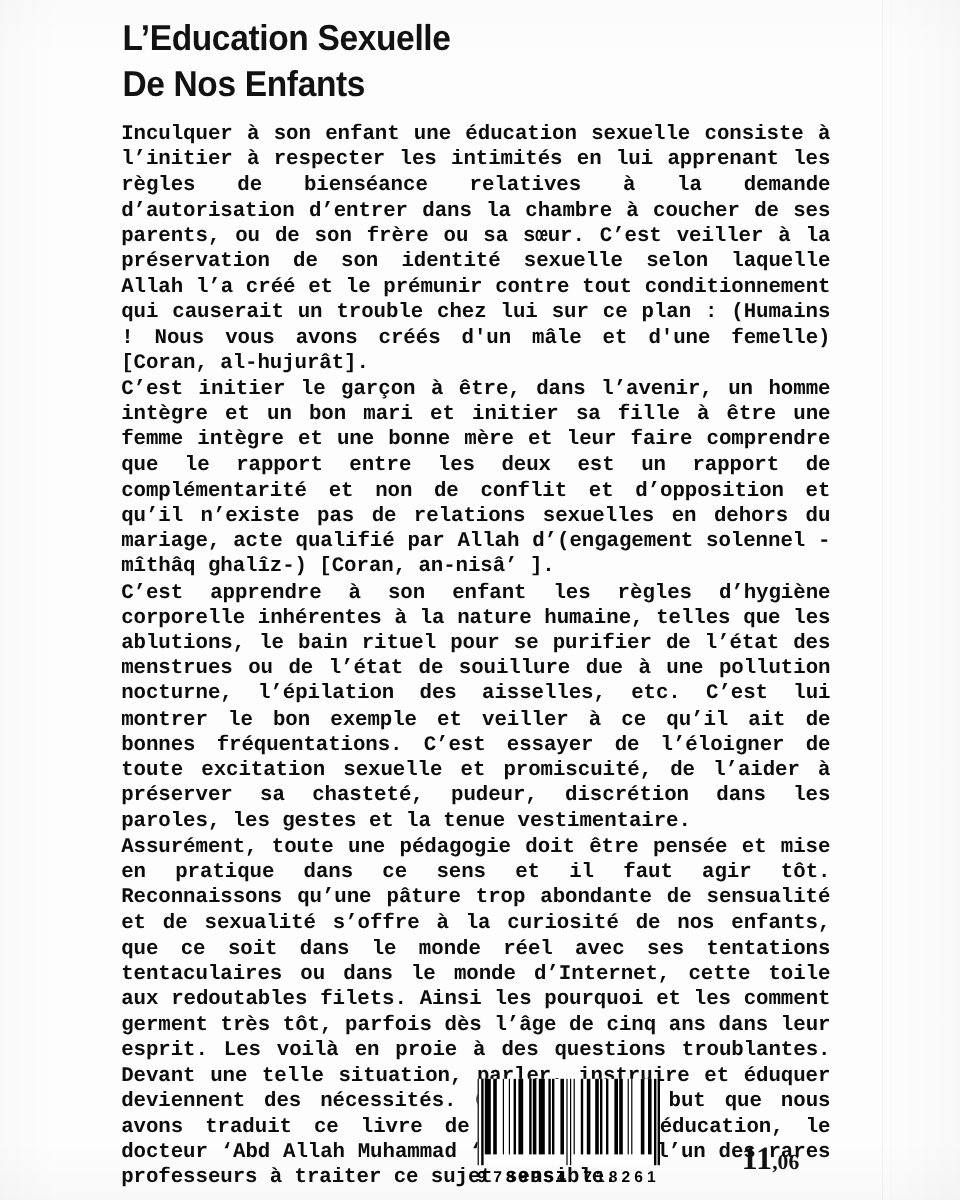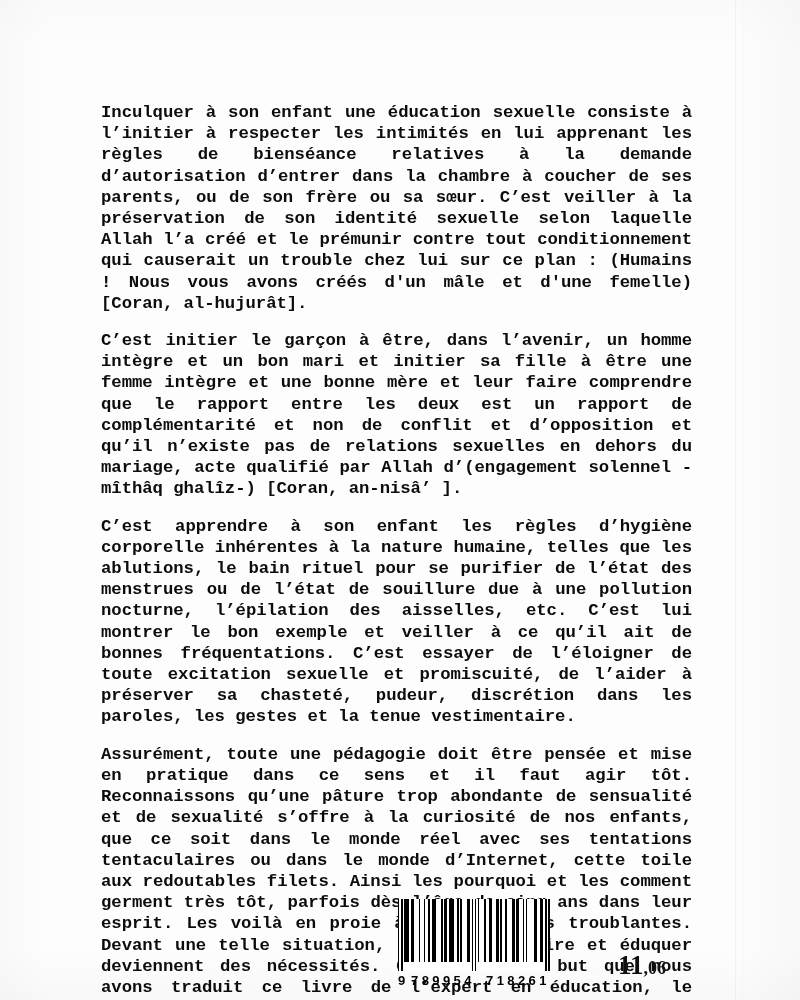--- a/index.html
+++ b/index.html
@@ -79,21 +79,21 @@
     font-size: 17.3px;
     line-height: 21.2px;
     color: #0c0c0c;
     text-align: justify;
     text-justify: inter-word;
     margin: 0 0 0 0;
     hyphens: none;
     letter-spacing: -0.05px;
   }
   .para + .para {
-    margin-top: 16px;
+    margin-top: 0px;
   }
 
   
   .footer {
     position: absolute;
     left: 102px;
     top: 893px;
     width: 330px;
   }
   .footer-line {
@@ -177,20 +177,24 @@
   }
 </style>
 </head>
 <body>
 
 <div id="cover">
 
   <div class="scan-line"></div>
   <div class="scan-line-2"></div>
 
+  <div class="title-block">
+    <div class="title-line">L’Education Sexuelle</div>
+    <div class="title-line">De Nos Enfants</div>
+  </div>
 
   <div class="body-block">
     <p class="para">Inculquer à son enfant une éducation sexuelle consiste à l’initier à respecter les intimités en lui apprenant les règles de bienséance relatives à la demande d’autorisation d’entrer dans la chambre à coucher de ses parents, ou de son frère ou sa sœur. C’est veiller à la préservation de son identité sexuelle selon laquelle Allah l’a créé et le prémunir contre tout conditionnement qui causerait un trouble chez lui sur ce plan : (Humains ! Nous vous avons créés d'un mâle et d'une femelle) [Coran, al-hujurât].</p>
     <p class="para">C’est initier le garçon à être, dans l’avenir, un homme intègre et un bon mari et initier sa fille à être une femme intègre et une bonne mère et leur faire comprendre que le rapport entre les deux est un rapport de complémentarité et non de conflit et d’opposition et qu’il n’existe pas de relations sexuelles en dehors du mariage, acte qualifié par Allah d’(engagement solennel -mîthâq ghalîz-) [Coran, an-nisâ’ ].</p>
     <p class="para">C’est apprendre à son enfant les règles d’hygiène corporelle inhérentes à la nature humaine, telles que les ablutions, le bain rituel pour se purifier de l’état des menstrues ou de l’état de souillure due à une pollution nocturne, l’épilation des aisselles, etc. C’est lui montrer le bon exemple et veiller à ce qu’il ait de bonnes fréquentations. C’est essayer de l’éloigner de toute excitation sexuelle et promiscuité, de l’aider à préserver sa chasteté, pudeur, discrétion dans les paroles, les gestes et la tenue vestimentaire.</p>
     <p class="para">Assurément, toute une pédagogie doit être pensée et mise en pratique dans ce sens et il faut agir tôt. Reconnaissons qu’une pâture trop abondante de sensualité et de sexualité s’offre à la curiosité de nos enfants, que ce soit dans le monde réel avec ses tentations tentaculaires ou dans le monde d’Internet, cette toile aux redoutables filets. Ainsi les pourquoi et les comment germent très tôt, parfois dès l’âge de cinq ans dans leur esprit. Les voilà en proie à des questions troublantes. Devant une telle situation, parler, instruire et éduquer deviennent des nécessités. C’est dans ce but que nous avons traduit ce livre de l’expert en éducation, le docteur ‘Abd Allah Muhammad ‘Abd Al-Mu‘tî, l’un des rares professeurs à traiter ce sujet sensible.</p>
   </div>
 
 
   <div class="barcode-wrap">

